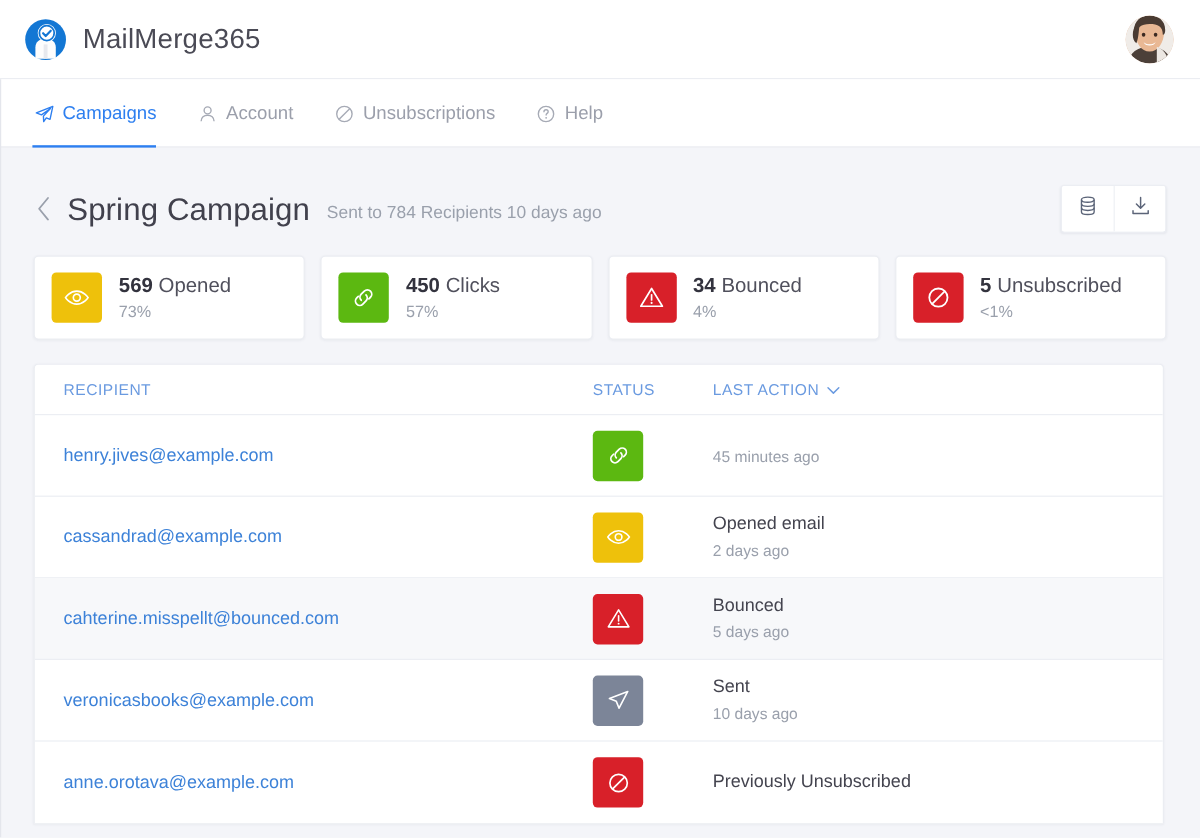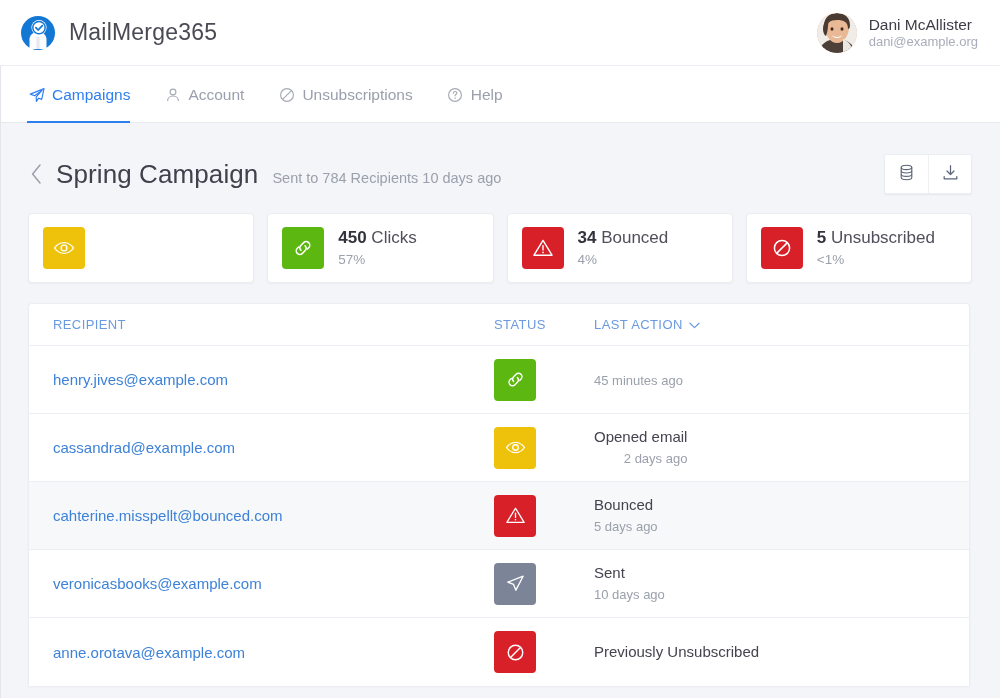--- a/index.html
+++ b/index.html
@@ -112,21 +112,21 @@
   .row.alt { background: #f7f8fa; }
   .row:last-child { border-bottom: none; }
   .cell-recipient { width: 465px; padding-left: 24px; font-size: 15px; color: #3d82d8; cursor: pointer; }
   .cell-status { width: 100px; display: flex; }
   .badge {
     width: 42px; height: 42px; border-radius: 4px;
     display: flex; align-items: center; justify-content: center; color: #fff;
   }
   .cell-last { line-height: 1.35; }
   .last-main { font-size: 15px; color: #44444f; }
-  .last-sub { font-size: 13px; color: #9aa0ac; margin-top: 3px; text-align: right; }
+  .last-sub { font-size: 13px; color: #9aa0ac; margin-top: 3px; }
 
   .edge-left { position: absolute; left: 0; top: 66px; bottom: 0; width: 1px; background: #e4e6ec; }
 </style>
 </head>
 <body>
 
 <div class="app">
 
   <div class="topbar">
     <div class="brand">
@@ -157,24 +157,20 @@
             <path d="M8 14c0-8 5-12 12-12s12 4 12 12-5 16-12 16S8 22 8 14z" fill="#e9b894"></path>
             <path d="M7 13C7 4 13 0 20 0s13 4 13 12c0 3-1 4-2 4 0-7-4-9-11-9S9 10 9 17c-1 0-2-1-2-4z" fill="#4a3b32"></path>
             <path d="M6 16c0-7 5-11 6-11-1 6-1 14-3 18-2-1-3-4-3-7z" fill="#4a3b32"></path>
             <ellipse cx="15" cy="16" rx="1.5" ry="1.7" fill="#3b2a22"></ellipse>
             <ellipse cx="25" cy="16" rx="1.5" ry="1.7" fill="#3b2a22"></ellipse>
             <path d="M15 22c2 2.6 8 2.6 10 0-1 4-9 4-10 0z" fill="#fff"></path>
             <path d="M26 26c5 2 9 6 10 14H26z" fill="#ece7e2"></path>
           </g>
         </svg>
       </span>
-      <span class="user-meta">
-        <div class="user-name">Dani McAllister</div>
-        <div class="user-mail">dani@example.org</div>
-      </span>
     </div>
   </div>
 
   <div class="nav">
 
     <div class="nav-item active">
       <span class="nav-ico">
         <svg width="16" height="16" viewBox="0 0 16 16">
             <path d="M15 1.6L1.3 7.1l4.3 1.6L13 3.4 7.2 9.8l.2 4.6 2.2-3.2 3.1 1.2z" fill="none" stroke="#2d7ff0" stroke-width="1.15" stroke-linejoin="round"></path>
           </svg>
@@ -246,20 +242,24 @@
 
   <div class="stats">
 
     <div class="stat">
       <span class="stat-ico" style="background:#eec10b">
         <svg width="22" height="22" viewBox="0 0 22 22">
             <path d="M1.6 11S5 5.6 11 5.6 20.4 11 20.4 11 17 16.4 11 16.4 1.6 11 1.6 11z" fill="none" stroke="#fff" stroke-width="1.4"></path>
             <circle cx="11" cy="11" r="2.9" fill="none" stroke="#fff" stroke-width="1.4"></circle>
           </svg>
       </span>
+      <span class="stat-txt">
+        <div class="stat-line1"><b>569</b> <span>Opened</span></div>
+        <div class="stat-pct">73%</div>
+      </span>
     </div>
 
     <div class="stat">
       <span class="stat-ico" style="background:#5cb811">
         <svg width="22" height="22" viewBox="0 0 22 22">
             <path d="M9 13.2a3.6 3.6 0 010-5l2.6-2.6a3.6 3.6 0 115.1 5.1l-1.3 1.3" fill="none" stroke="#fff" stroke-width="1.5" stroke-linecap="round"></path>
             <path d="M13 8.8a3.6 3.6 0 010 5l-2.6 2.6a3.6 3.6 0 11-5.1-5.1l1.3-1.3" fill="none" stroke="#fff" stroke-width="1.5" stroke-linecap="round"></path>
           </svg>
       </span>
       <span class="stat-txt">

